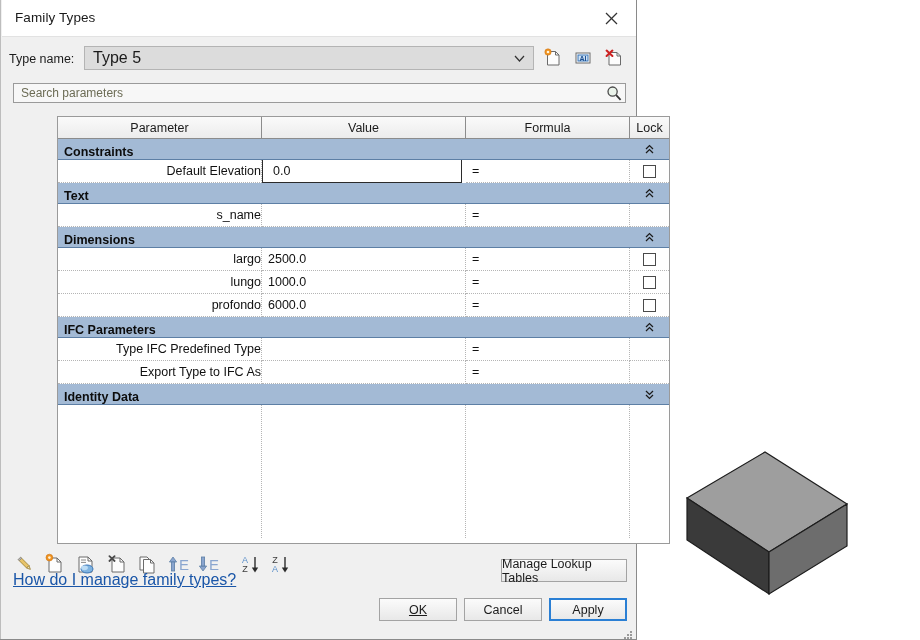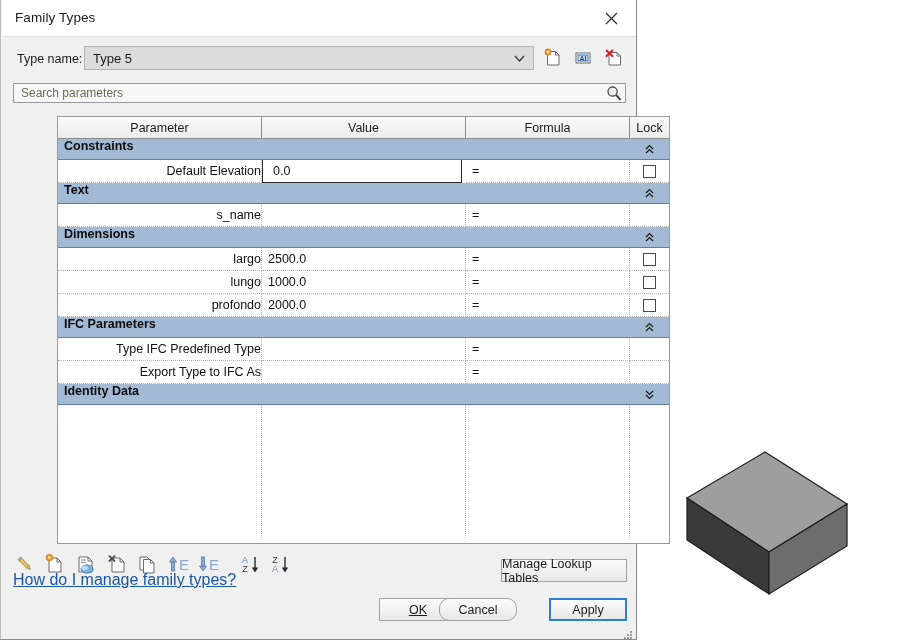--- a/index.html
+++ b/index.html
@@ -50,32 +50,32 @@
   #close-btn svg { display:block; }
 
   
   #body-area {
     position:absolute; left:1px; top:37px; right:0; bottom:0;
     background:#f0f0f0;
   }
 
   
   #typename-label {
-    position:absolute; left: 16px; top: 52px;
+    position:absolute; left: 8px; top: 52px;
     font-size: 12.5px; color: #1b1b1b;
   }
   #typename-combo {
     position:absolute; left: 83px; top: 46px; width: 450px; height: 24px;
     background: #dcdcdc;
     border: 1px solid #b4b4b4;
     display:flex; align-items:center;
     cursor: pointer;
   }
   #typename-value {
-    margin-left: 8px; font-size: 13px; color: #1b1b1b;
+    margin-left: 8px; font-size: 16px; color: #1b1b1b;
   }
   #typename-arrow {
     position:absolute; right: 8px; top: 0; bottom:0;
     display:flex; align-items:center;
   }
 
   .icon-btn {
     position:absolute; width: 24px; height: 24px;
     display:flex; align-items:center; justify-content:center;
     cursor: pointer;
@@ -129,21 +129,21 @@
   }
   .hcell:last-child { border-right: 0; }
 
   
   .c-param   { width: 204px; }
   .c-value   { width: 204px; }
   .c-formula { width: 164px; }
   .c-lock    { width: 39px; }
 
   .group-row {
-    display:flex; height: 21px; align-items:flex-start;
+    display:flex; height: 21px; align-items:flex-end;
     background: #a3bad5;
     border-bottom: 1px solid #5d7fa5;
     position:relative;
     cursor:pointer;
   }
   .group-label {
     margin-left: 6px; font-size: 12.5px; font-weight: bold; color:#0c0c0c;
   }
   .group-chevron {
     position:absolute; right: 13px; top: 0; bottom:0;
@@ -218,21 +218,21 @@
     position:absolute;
     background: linear-gradient(#fbfbfb,#e8e8e8);
     border: 1px solid #a3a3a3;
     font-family: "Liberation Sans", sans-serif;
     font-size: 12.5px; color: #1b1b1b;
     display:flex; align-items:center; justify-content:center;
     cursor:pointer;
   }
   #btn-lookup { left: 500px; top: 559px; width: 126px; height: 23px; }
   #btn-ok     { left: 378px; top: 598px; width: 78px; height: 23px; text-decoration: underline; }
-  #btn-cancel { left: 438px; top: 598px; width: 78px; height: 23px; border-radius: 10px; }
+  #btn-cancel { left: 463px; top: 598px; width: 78px; height: 23px; }
   #btn-apply  {
     left: 548px; top: 598px; width: 78px; height: 23px;
     border: 2px solid #2a7fd4;
   }
 
   #resize-grip {
     position:absolute; right: 3px; bottom: 3px; width: 10px; height: 10px;
     cursor: nwse-resize;
   }
 </style>
@@ -384,21 +384,21 @@
               <div class="data-row">
                 <div class="cell param c-param">lungo</div>
                 <div class="cell value c-value">1000.0</div>
                 <div class="cell formula c-formula">=</div>
                 <div class="cell lock c-lock">
                   <span class="lockbox"></span>
                 </div>
               </div>
               <div class="data-row">
                 <div class="cell param c-param">profondo</div>
-                <div class="cell value c-value">2000.0</div>
+                <div class="cell value c-value">6000.0</div>
                 <div class="cell formula c-formula">=</div>
                 <div class="cell lock c-lock">
                   <span class="lockbox"></span>
                 </div>
               </div>
               <div class="group-row">
                 <span class="group-label">IFC Parameters</span>
                 <span class="group-chevron">
                   <svg width="11" height="11" viewBox="0 0 11 11">
                     <polyline points="2,5 5.5,1.6 9,5" fill="none" stroke="#1c1c1c" stroke-width="1.3"></polyline>

